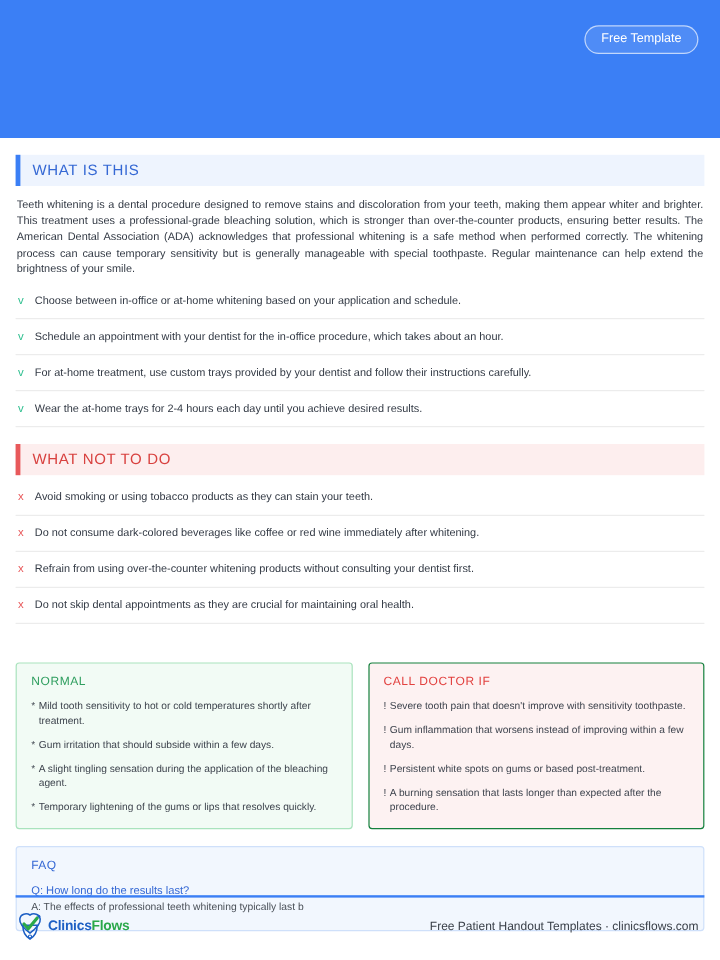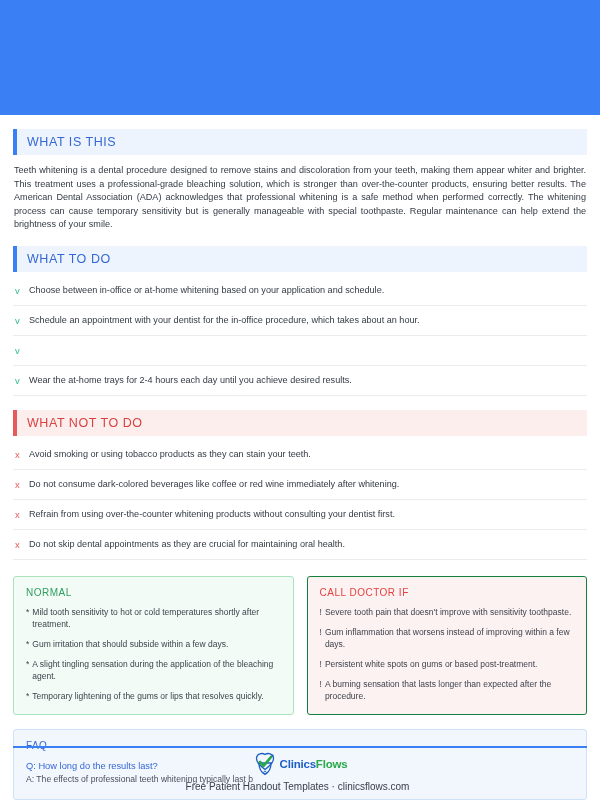--- a/index.html
+++ b/index.html
@@ -109,21 +109,21 @@
     line-height: 13px;
   }
   .bullet.check { color: #2fbf8f; }
   .bullet.cross { color: #e8595b; }
   .list-item .text { flex: 1 1 auto; }
 
   
   .panels {
     display: flex;
     gap: 13px;
-    margin-top: 16px;
+    margin-top: 32px;
   }
   .panel {
     flex: 1 1 0;
     border-radius: 3px;
     padding: 10px 12px 12px 12px;
     min-height: 135px;
   }
   .panel.normal {
     background: #f2fbf5;
     border: 1px solid #a9e3bd;
@@ -192,21 +192,20 @@
   }
   .footer {
     position: absolute;
     left: 13px;
     right: 13px;
     bottom: 8px;
     height: 40px;
     display: flex;
     align-items: center;
     justify-content: space-between;
-    flex-direction: column;
   }
   .logo {
     display: flex;
     align-items: center;
     gap: 3px;
   }
   .logo-mark { width: 24px; height: 24px; display: block; }
   .logo-text {
     font-size: 11.5px;
     font-weight: bold;
@@ -220,43 +219,42 @@
     color: #3a4049;
     margin-right: 5px;
   }
 </style>
 </head>
 <body>
 
 <div class="page">
 
   <div class="header">
+    <div class="badge-free-template">Free Template</div>
   </div>
 
   <div class="content">
 
     <div class="section-head blue">
       <span class="title">WHAT IS THIS</span>
     </div>
     <div class="body-paragraph">Teeth whitening is a dental procedure designed to remove stains and discoloration from your teeth, making them appear whiter and brighter. This treatment uses a professional-grade bleaching solution, which is stronger than over-the-counter products, ensuring better results. The American Dental Association (ADA) acknowledges that professional whitening is a safe method when performed correctly. The whitening process can cause temporary sensitivity but is generally manageable with special toothpaste. Regular maintenance can help extend the brightness of your smile.</div>
 
-    <div class="section-head blue">
-      <span class="title">WHAT TO DO</span>
-    </div>
     <div class="list">
       <div class="list-item">
         <span class="bullet check">v</span>
         <span class="text">Choose between in-office or at-home whitening based on your application and schedule.</span>
       </div>
       <div class="list-item">
         <span class="bullet check">v</span>
         <span class="text">Schedule an appointment with your dentist for the in-office procedure, which takes about an hour.</span>
       </div>
       <div class="list-item">
         <span class="bullet check">v</span>
+        <span class="text">For at-home treatment, use custom trays provided by your dentist and follow their instructions carefully.</span>
       </div>
       <div class="list-item">
         <span class="bullet check">v</span>
         <span class="text">Wear the at-home trays for 2-4 hours each day until you achieve desired results.</span>
       </div>
     </div>
 
     <div class="section-head red">
       <span class="title">WHAT NOT TO DO</span>
     </div>

